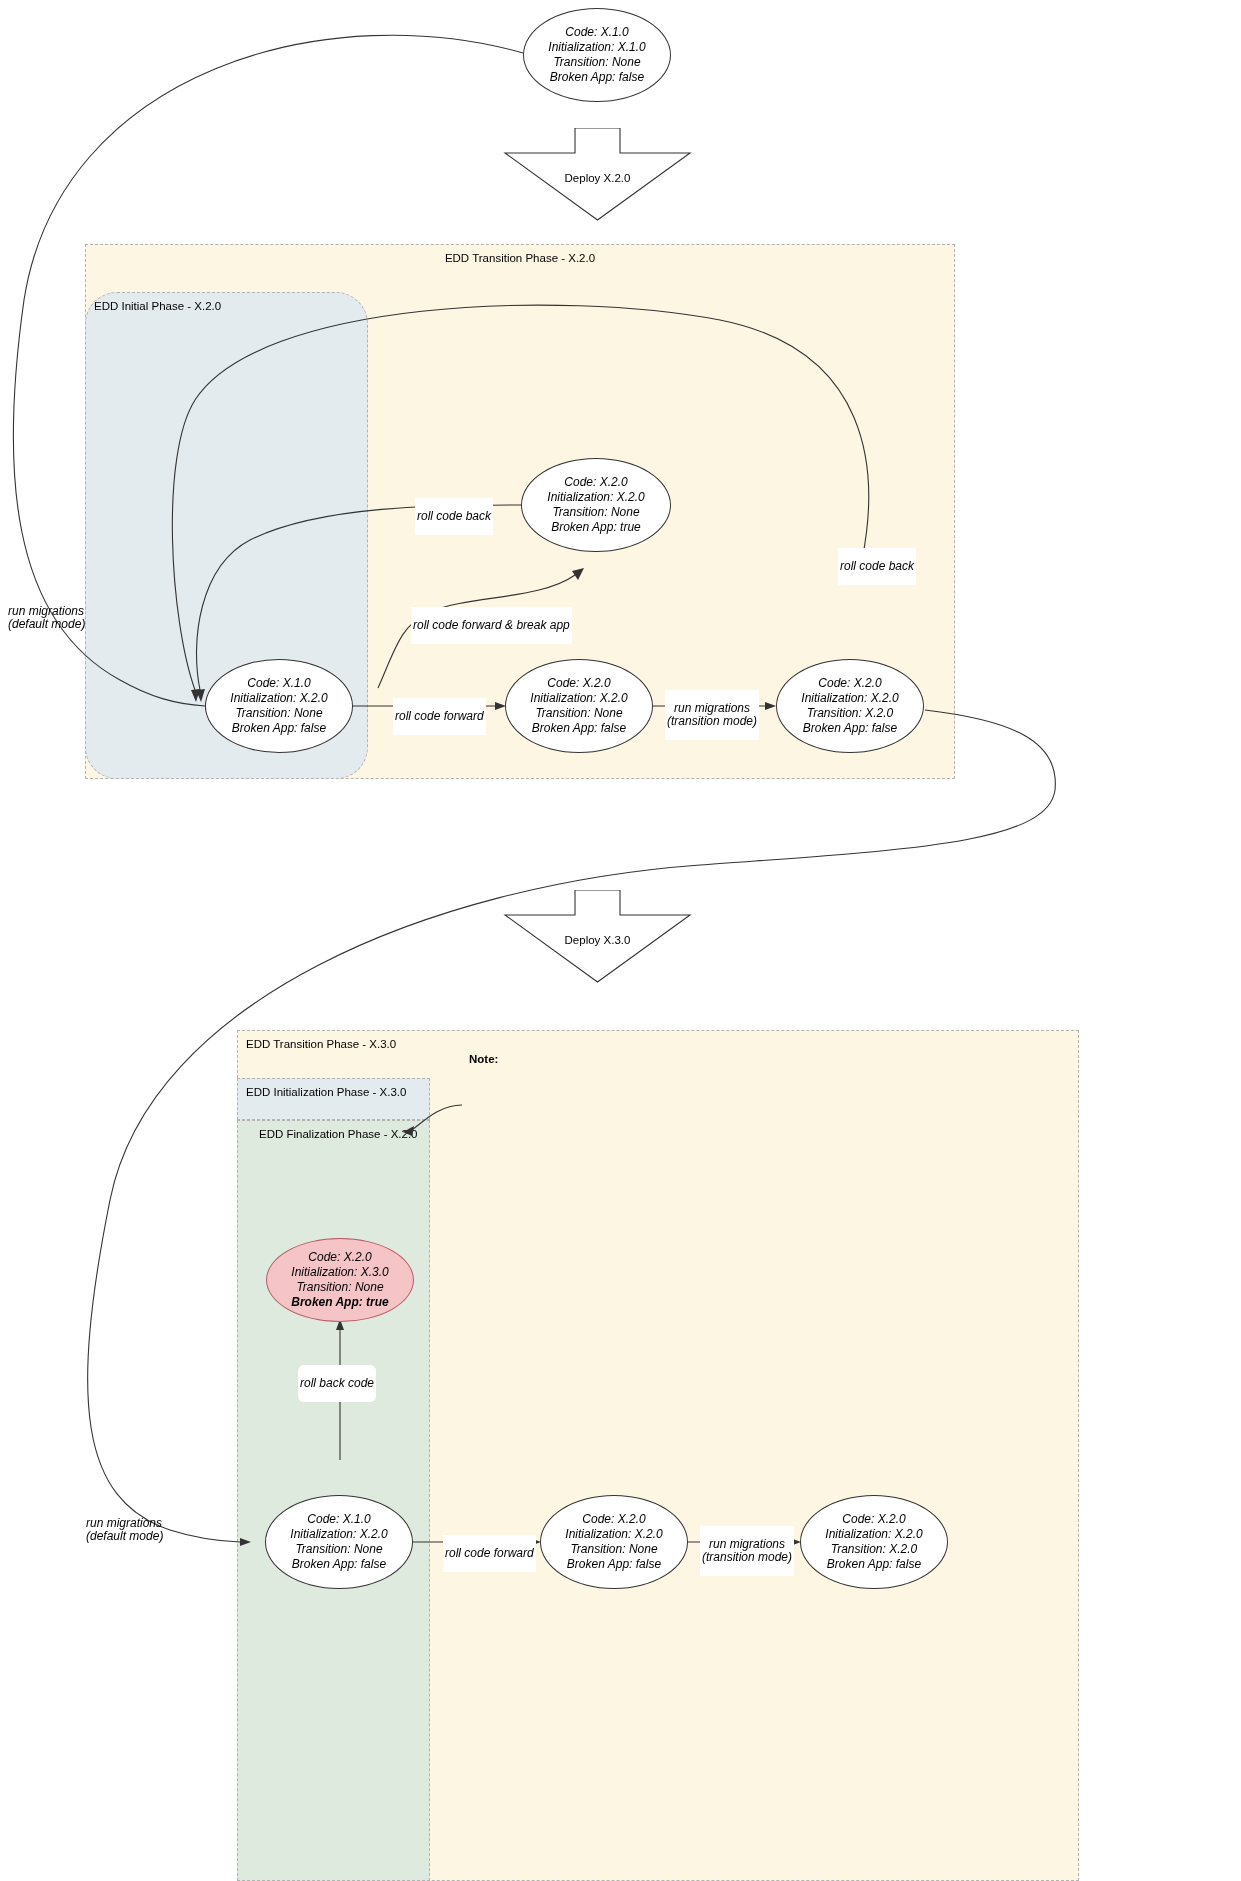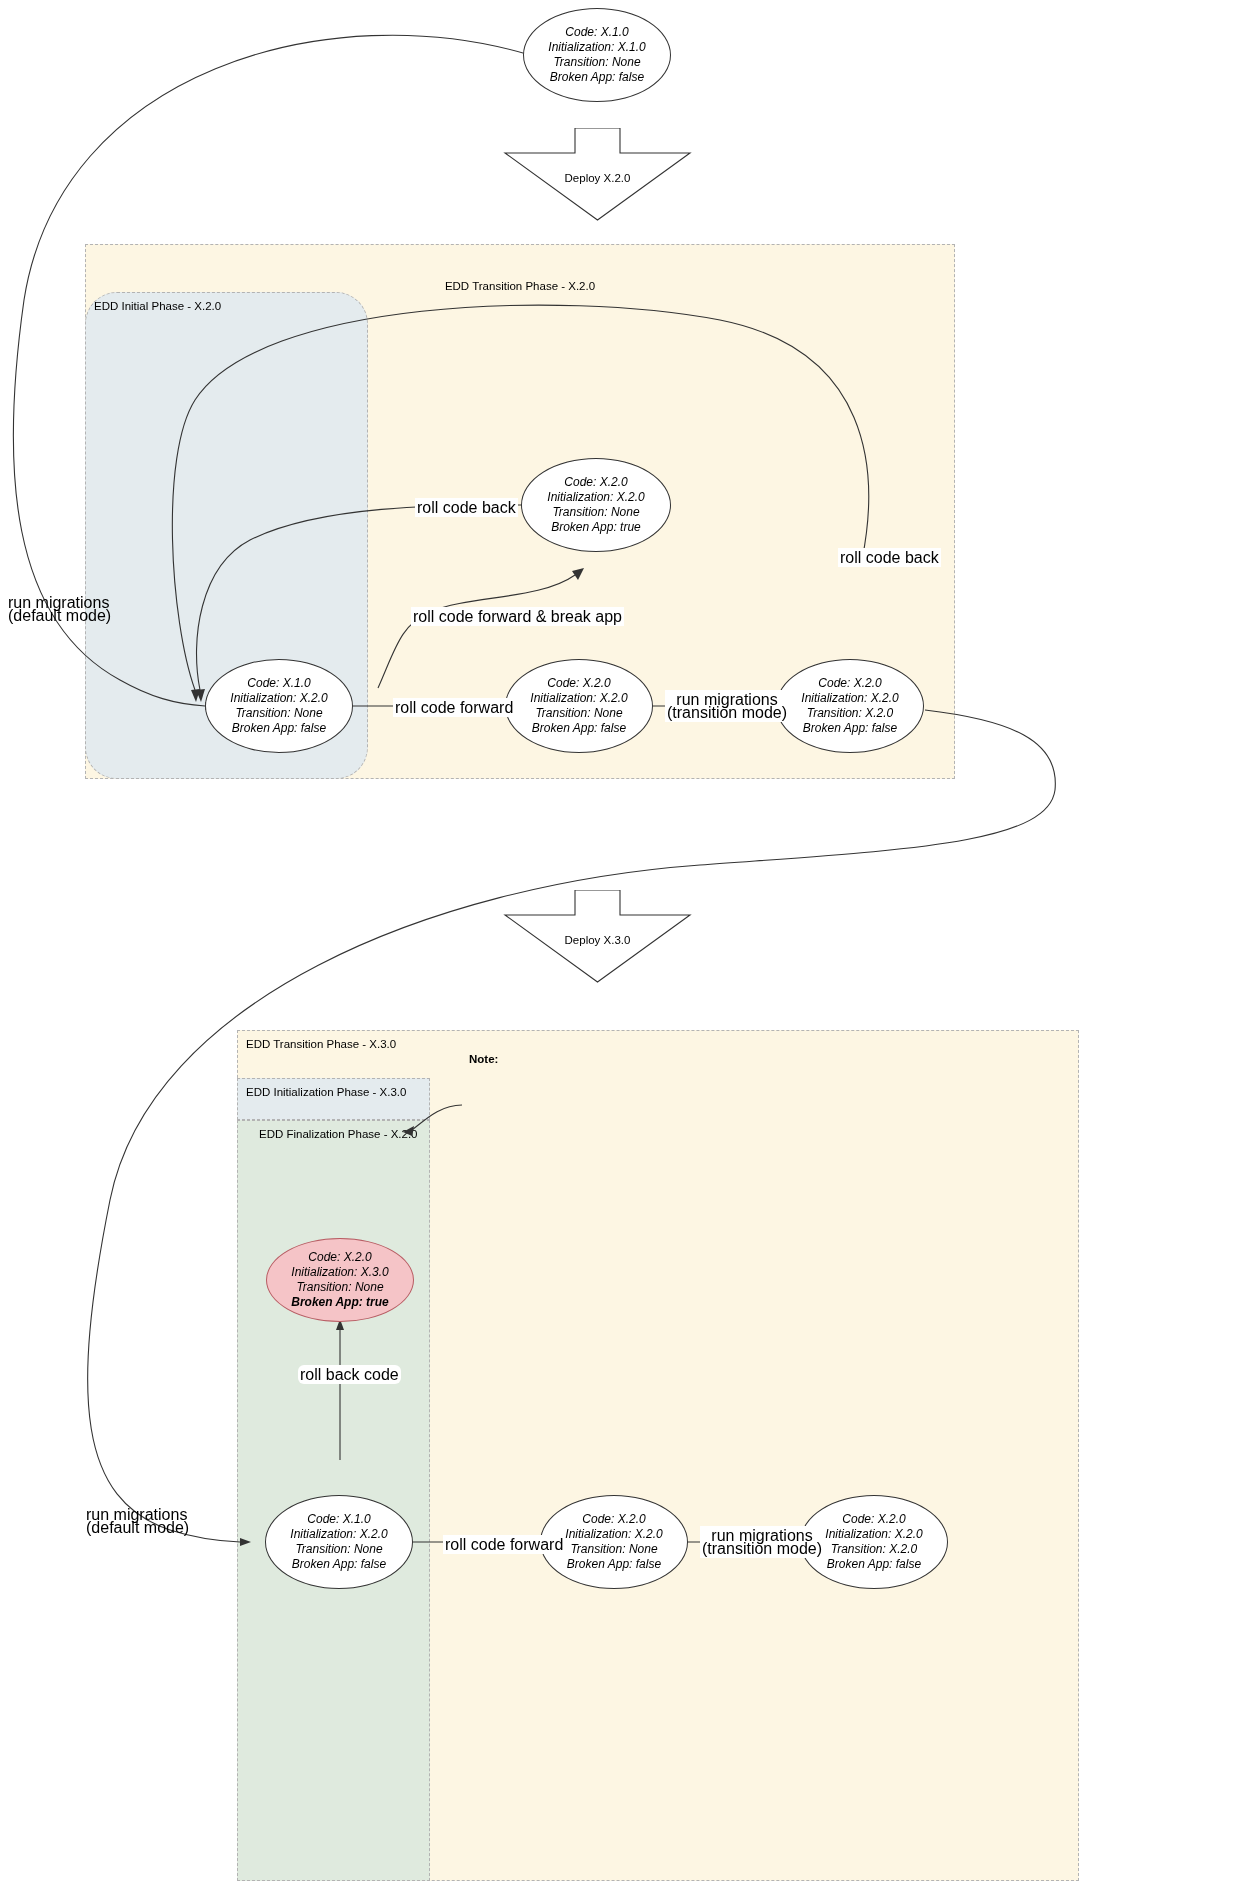--- a/index.html
+++ b/index.html
@@ -53,26 +53,27 @@
   }
   .node.broken {
     background: #f5c4c7;
     border-color: #b85c63;
   }
   .node .bold {
     font-weight: bold;
   }
   .edge-label {
     position: absolute;
-    font-size: 16px;
+    font-size: 12px;
     line-height: 13px;
     background: #ffffff;
     color: #000;
     white-space: nowrap;
-    padding: 3px 2px;
+    padding: 12px 2px;
+    font-style: italic;
   }
   .edge-label.nobg {
     background: transparent;
   }
   .arrow-shape {
     position: absolute;
   }
   .arrow-shape .lbl {
     position: absolute;
     width: 100%;
@@ -103,21 +104,21 @@
     stroke: #333333;
     stroke-width: 1.1;
   }
 </style>
 </head>
 <body>
 
 <div id="canvas">
 
   <div class="region" style="left:85px; top:244px; width:870px; height:535px; background:#fdf6e3;">
-    <div class="region-label center" style="top:6px;margin-top:28px;">EDD Transition Phase - X.2.0</div>
+    <div class="region-label center" style="top:6px;">EDD Transition Phase - X.2.0</div>
   </div>
 
   <div class="region" style="left:85px; top:292px; width:283px; height:487px; background:#e4ebee;border-radius:32px;">
     <div class="region-label" style="left:8px; top:6px;">EDD Initial Phase - X.2.0</div>
   </div>
 
   <div class="region" style="left:237px; top:1030px; width:842px; height:851px; background:#fdf6e3;">
     <div class="region-label" style="left:8px; top:6px;">EDD Transition Phase - X.3.0</div>
   </div>
 

